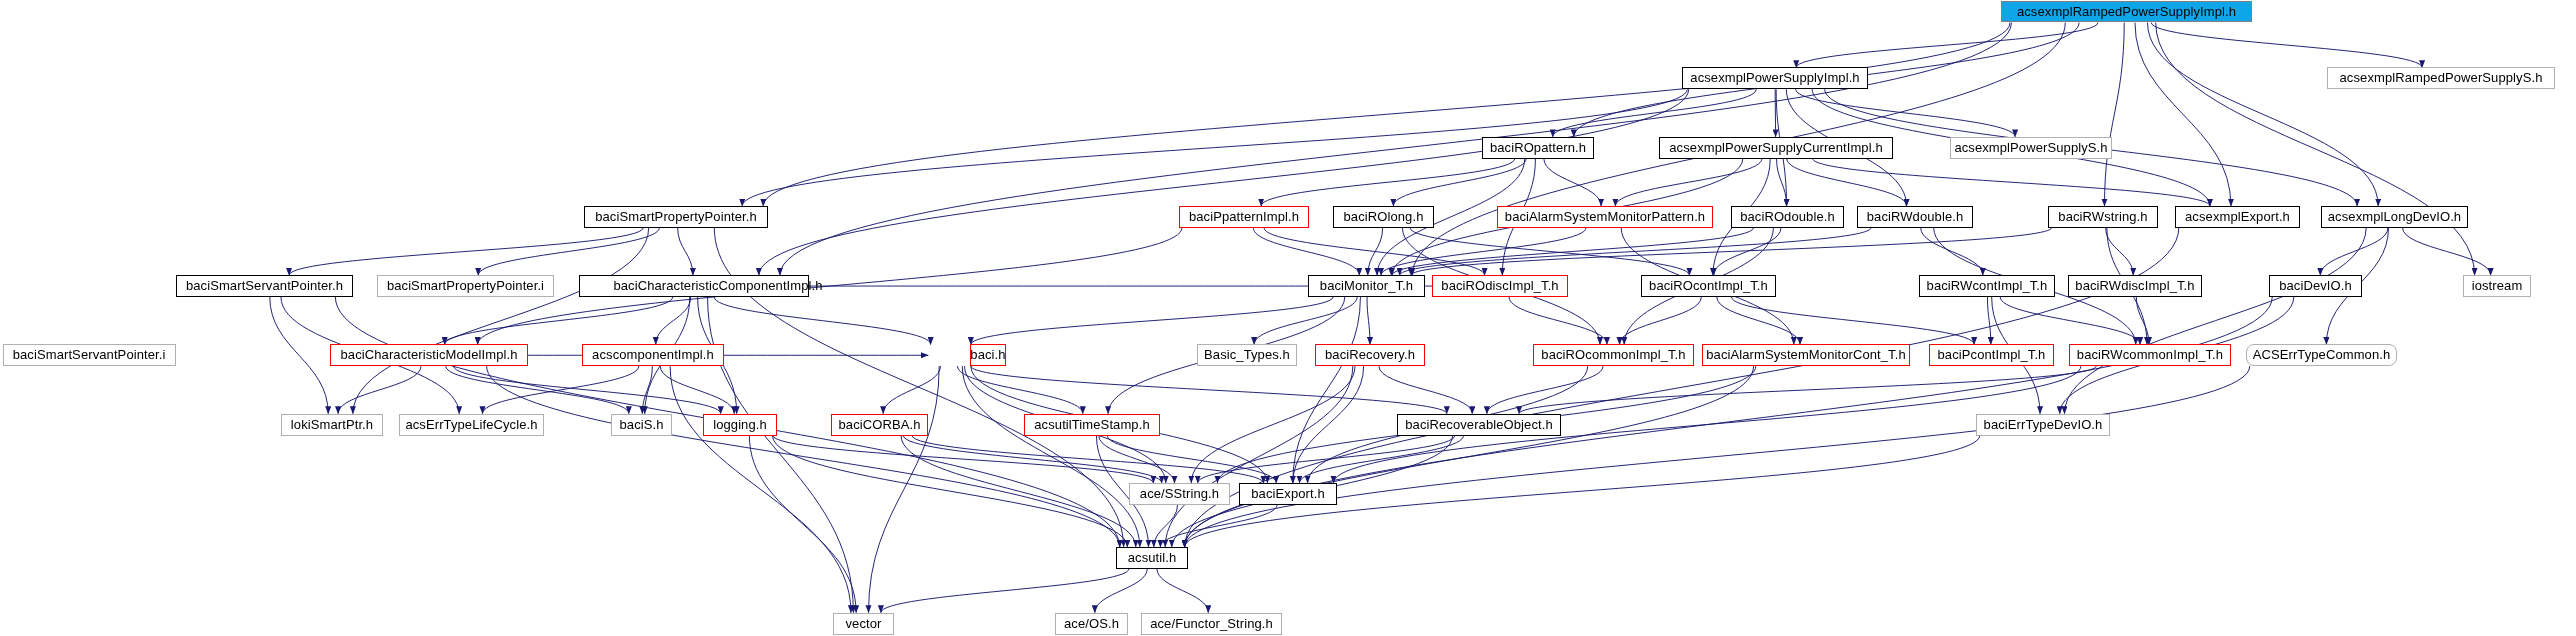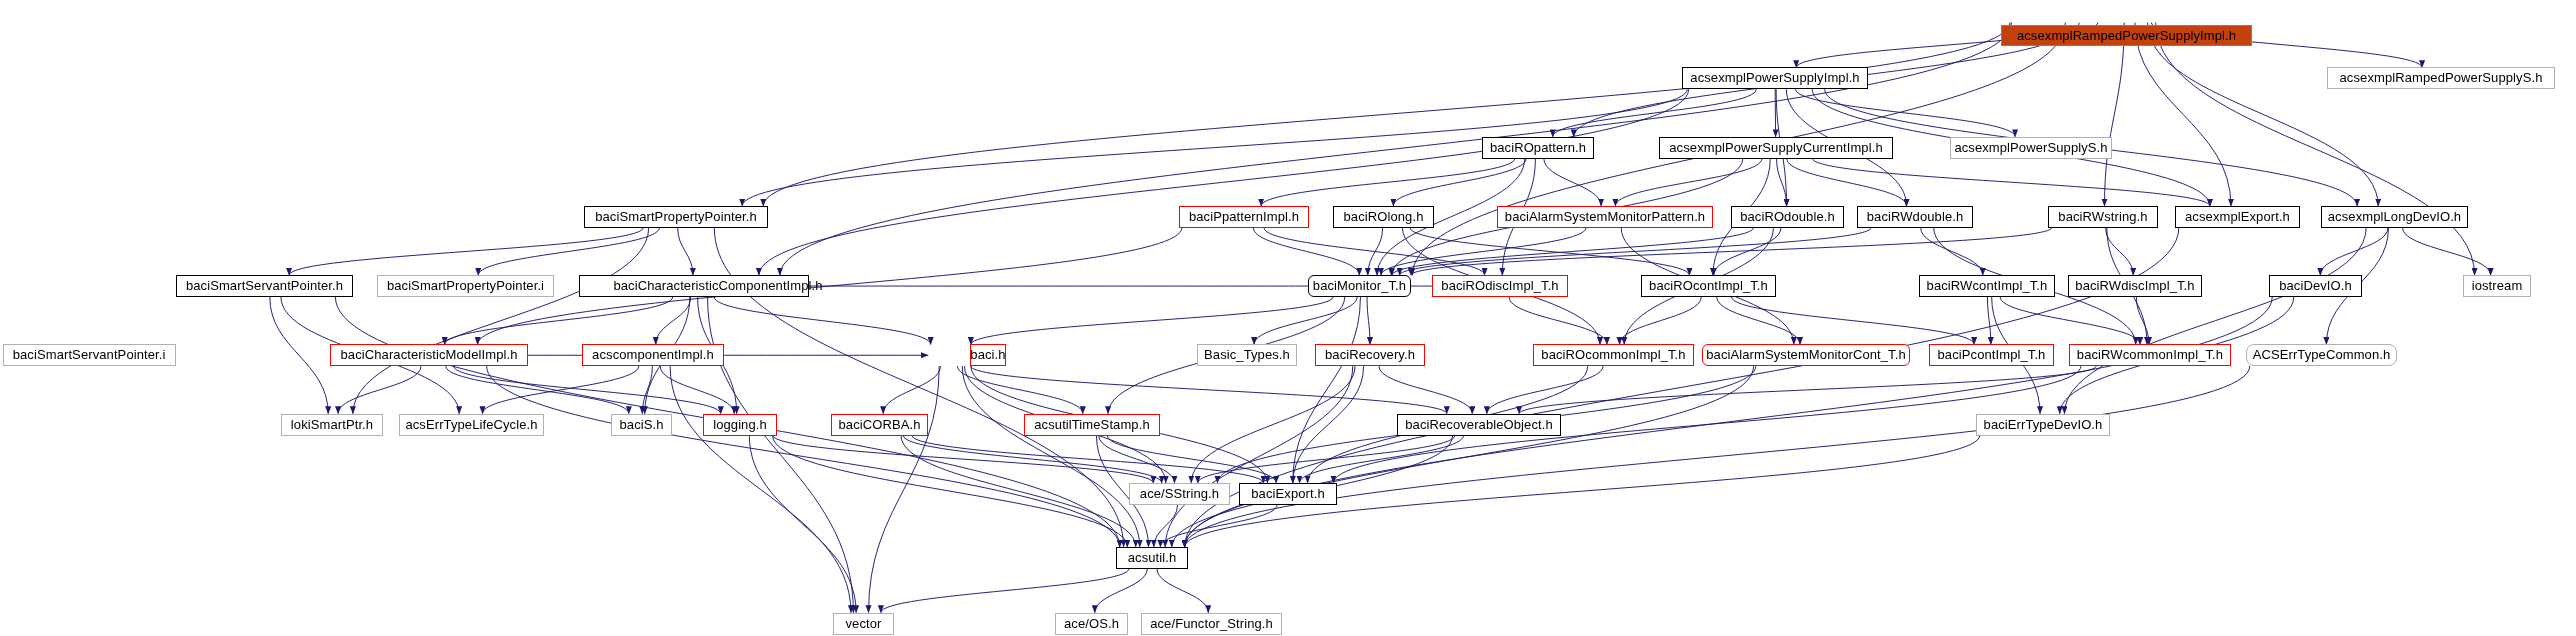--- a/index.html
+++ b/index.html
@@ -4,21 +4,21 @@
 <style>
   html,body{margin:0;padding:0;background:#ffffff;}
   #stage{position:relative;width:2576px;height:637px;background:#ffffff;
          font-family:"Liberation Sans", sans-serif;overflow:hidden;}
   #edges{position:absolute;left:0;top:0;width:2576px;height:637px;pointer-events:none;}
   .node{position:absolute;box-sizing:border-box;display:flex;align-items:center;
         justify-content:center;background:#ffffff;border:0.9px solid #000000;
         font-size:13px;color:#000000;white-space:nowrap;line-height:1;letter-spacing:0.1px;}
   .node.red{border-color:#ff0000;}
   .node.gray{border-color:#b0b0b0;}
-  .node.root{background:#c2410c;border-color:#808080;margin-top:24px;}
+  .node.root{background:#0ea5e9;border-color:#808080;}
 </style>
 </head>
 <body>
 
 <div id="stage">
   <svg id="edges" viewBox="0 0 2977 736" xmlns="http://www.w3.org/2000/svg">
     <defs>
       <marker id="arw" markerWidth="9" markerHeight="7" refX="8.5" refY="3.5" orient="auto" markerUnits="userSpaceOnUse">
         <polygon points="0 0, 9 3.5, 0 7" fill="#191970"></polygon>
       </marker>
@@ -203,21 +203,21 @@
       </div>
       <div class="node" style="left: 176px; top: 275px; width: 177px; height: 21.6px;">
         <span>baciSmartServantPointer.h</span>
       </div>
       <div class="node gray" style="left: 377px; top: 275px; width: 177px; height: 21.6px;">
         <span>baciSmartPropertyPointer.i</span>
       </div>
       <div class="node" style="left: 579px; top: 275px; width: 230px; height: 21.6px; padding-left: 48px;">
         <span>baciCharacteristicComponentImpl.h</span>
       </div>
-      <div class="node" style="left: 1308px; top: 275px; width: 103px; height: 21.6px; border-radius: 6px;">
+      <div class="node" style="left: 1308px; top: 275px; width: 117px; height: 21.6px;">
         <span>baciMonitor_T.h</span>
       </div>
       <div class="node red" style="left: 1432px; top: 275px; width: 136px; height: 21.6px;">
         <span>baciROdiscImpl_T.h</span>
       </div>
       <div class="node" style="left: 1641px; top: 275px; width: 135px; height: 21.6px;">
         <span>baciROcontImpl_T.h</span>
       </div>
       <div class="node" style="left: 1919px; top: 275px; width: 136px; height: 21.6px;">
         <span>baciRWcontImpl_T.h</span>
@@ -245,21 +245,21 @@
       </div>
       <div class="node gray" style="left: 1197px; top: 344px; width: 100px; height: 21.6px;">
         <span>Basic_Types.h</span>
       </div>
       <div class="node red" style="left: 1315px; top: 344px; width: 110px; height: 21.6px;">
         <span>baciRecovery.h</span>
       </div>
       <div class="node red" style="left: 1533px; top: 344px; width: 161px; height: 21.6px;">
         <span>baciROcommonImpl_T.h</span>
       </div>
-      <div class="node red" style="left: 1702px; top: 344px; width: 208px; height: 21.6px; border-radius: 6px;">
+      <div class="node red" style="left: 1702px; top: 344px; width: 208px; height: 21.6px;">
         <span>baciAlarmSystemMonitorCont_T.h</span>
       </div>
       <div class="node red" style="left: 1929px; top: 344px; width: 125px; height: 21.6px;">
         <span>baciPcontImpl_T.h</span>
       </div>
       <div class="node red" style="left: 2069px; top: 344px; width: 162px; height: 21.6px;">
         <span>baciRWcommonImpl_T.h</span>
       </div>
       <div class="node gray" style="left: 2246px; top: 344px; width: 151px; height: 21.6px; border-radius: 8px;">
         <span>ACSErrTypeCommon.h</span>

